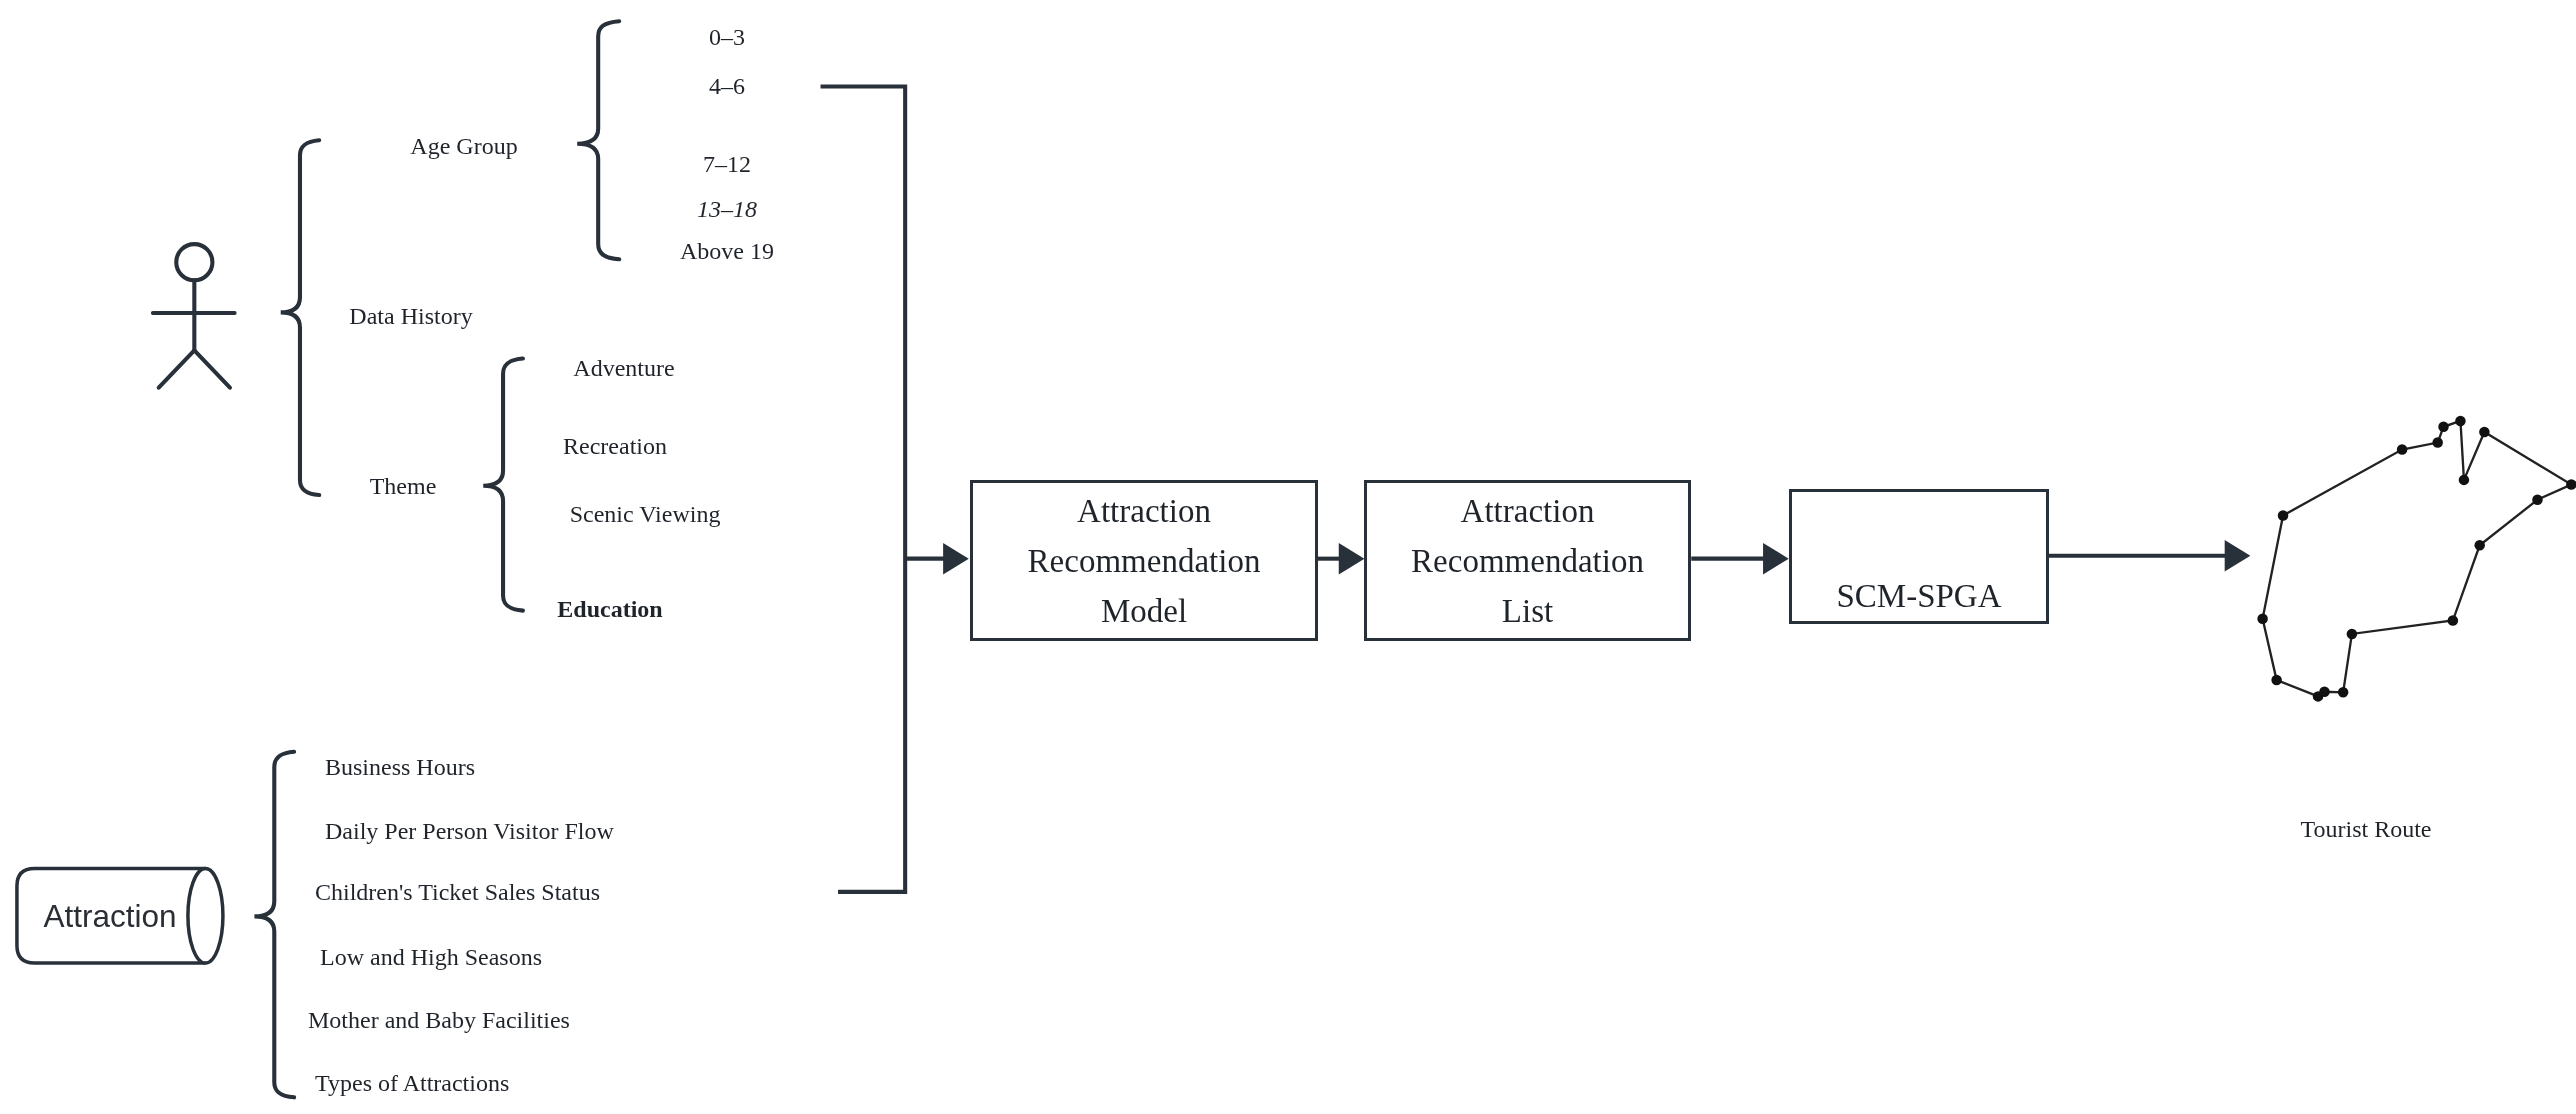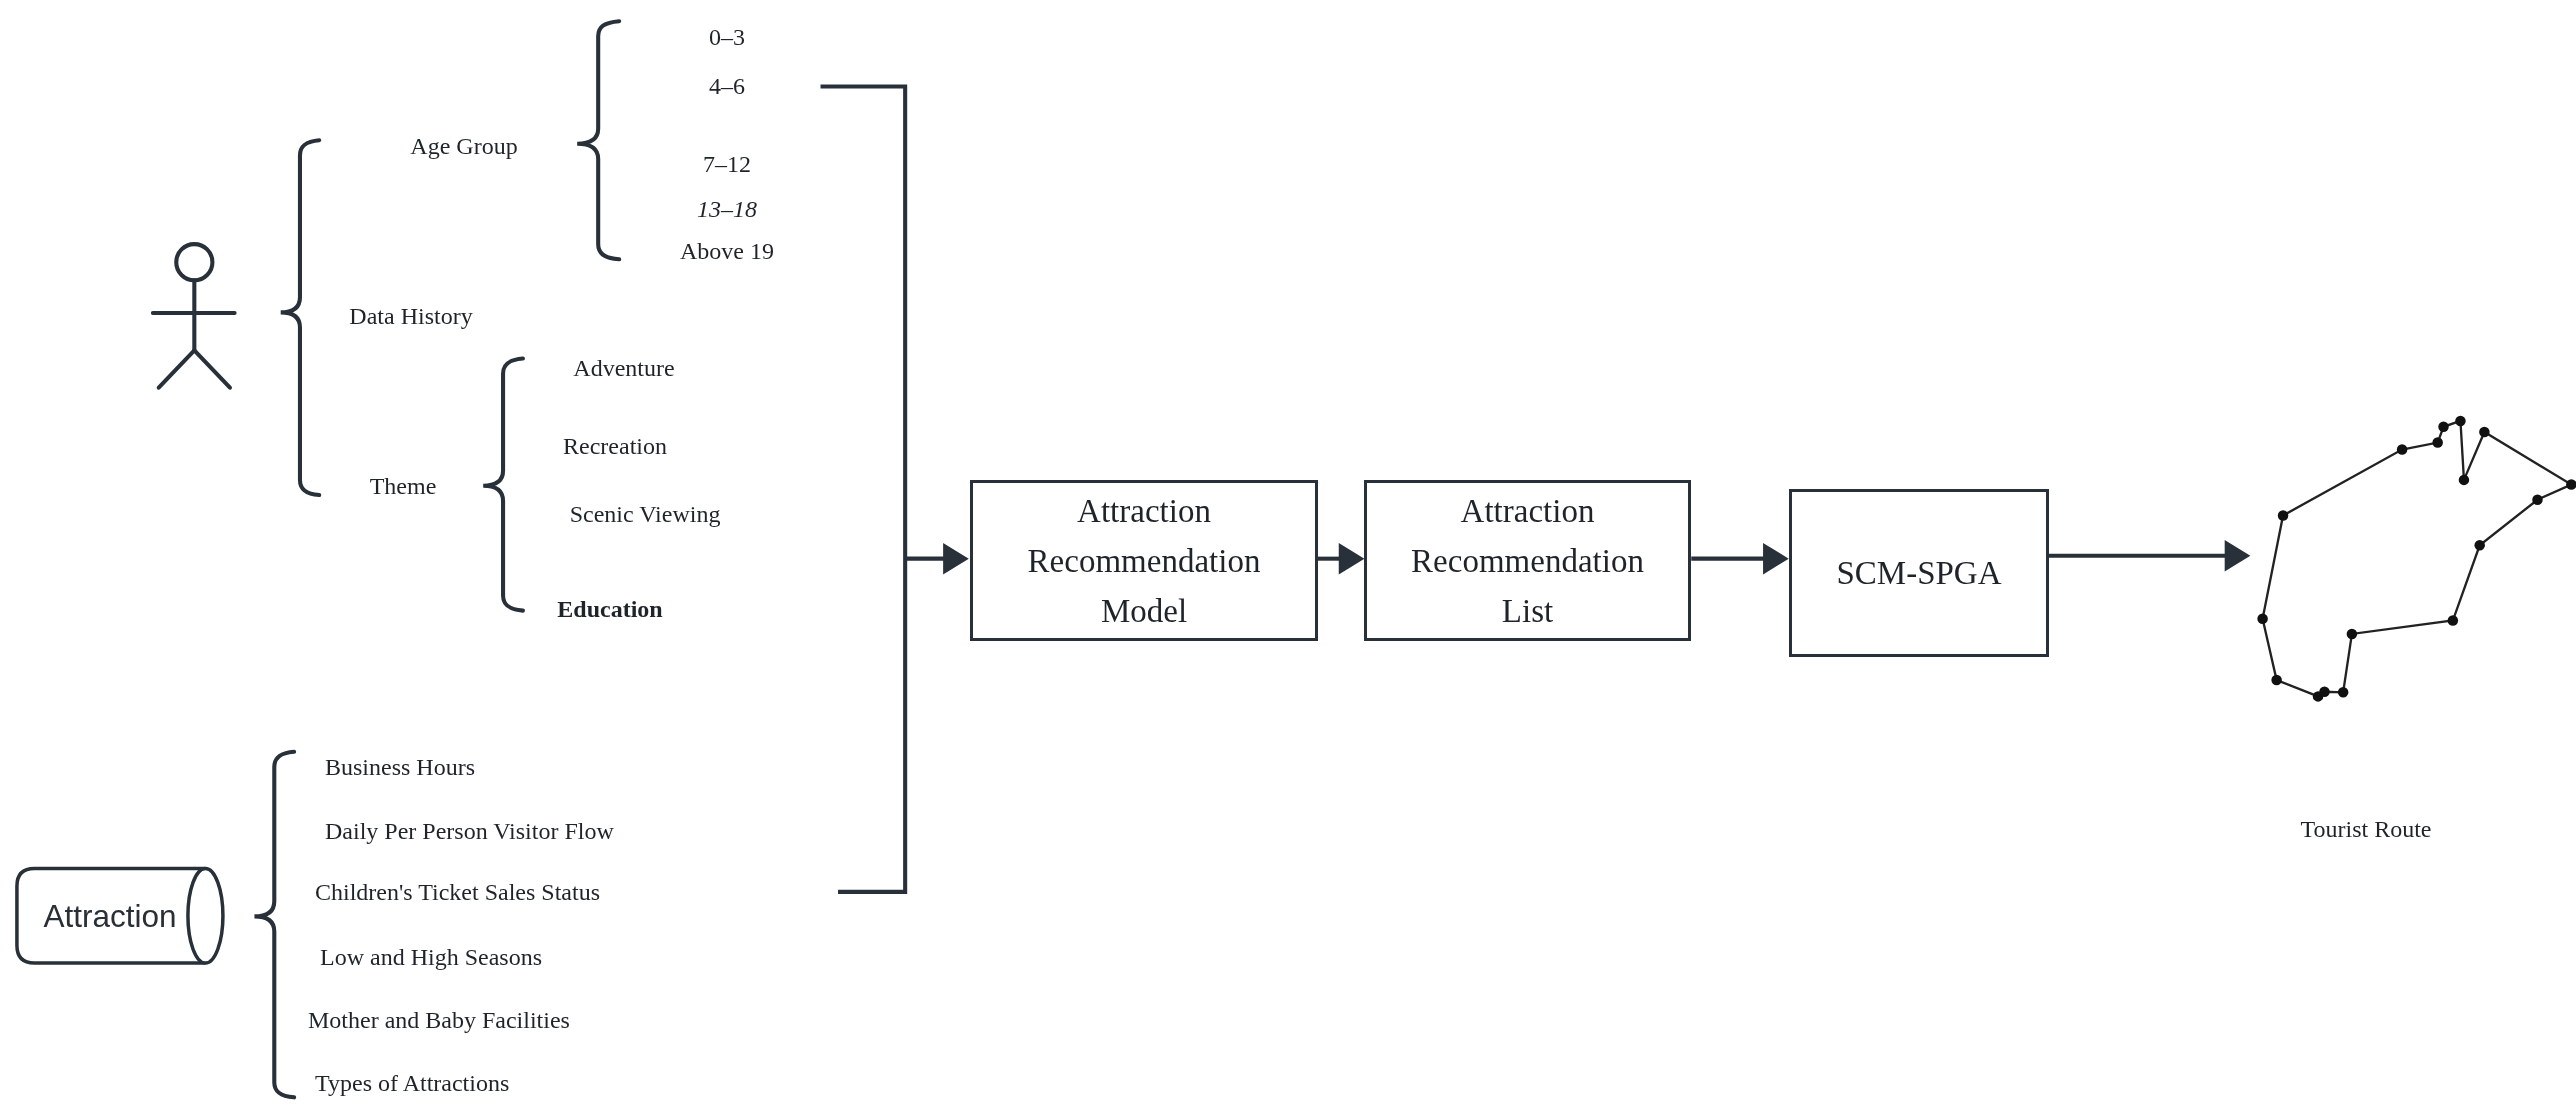--- a/index.html
+++ b/index.html
@@ -164,20 +164,20 @@
     <div class="bline">Recommendation</div>
     <div class="bline">Model</div>
   </div>
 
   <div class="pbox" style="left:1364px; top:480px; width:327px; height:161px;">
     <div class="bline">Attraction</div>
     <div class="bline">Recommendation</div>
     <div class="bline">List</div>
   </div>
 
-  <div class="pbox" style="left:1789px; top:489px; width:260px; height:168px;">
+  <div class="pbox" style="left:1789px; top:489px; width:260px; height:135px;justify-content:flex-end;">
     <div class="bline">SCM-SPGA</div>
   </div>
 
   <div class="label" style="left:2366px; top:829px;">Tourist Route</div>
 
 </div>
 
 
 </body></html>

